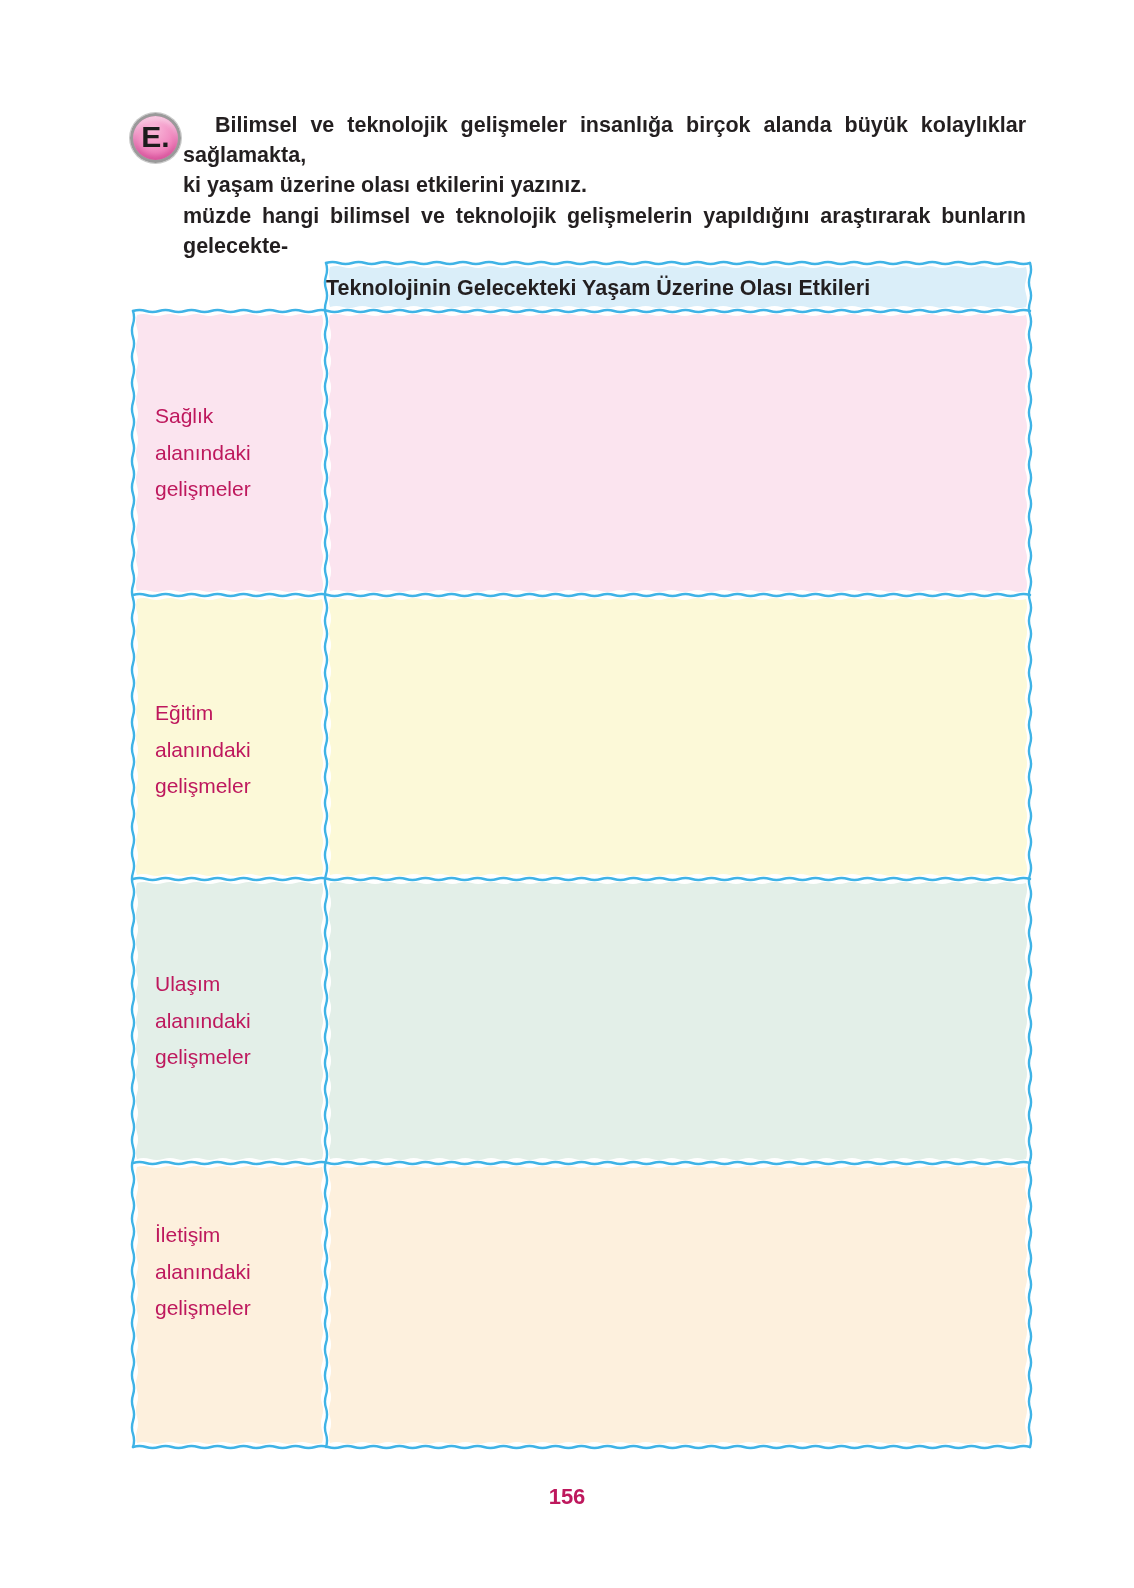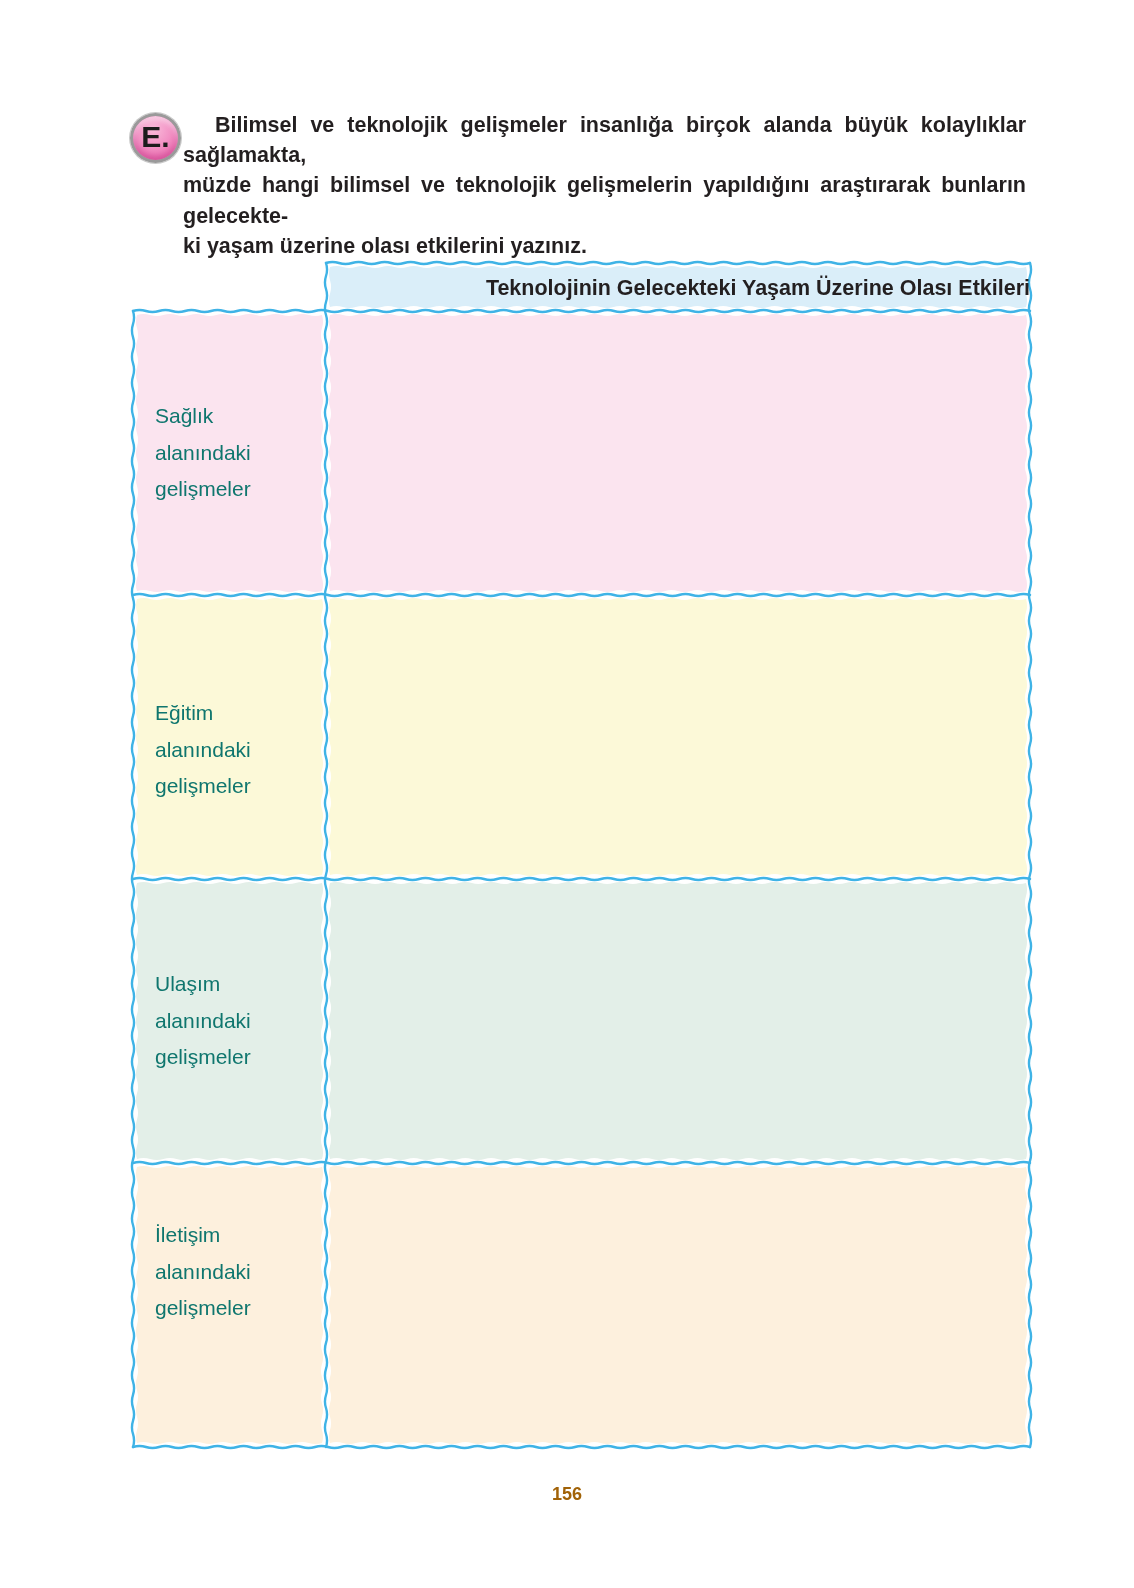--- a/index.html
+++ b/index.html
@@ -29,42 +29,42 @@
     position:absolute;left:183px;top:110px;width:843px;z-index:1;
     font-weight:bold;font-size:21.5px;color:#231f20;
   }
   .iline{line-height:30.2px;text-align:justify;text-align-last:justify;}
   .iline.first{text-indent:32px;}
   .iline.last{text-align-last:left;}
 
   
   .thead{
     position:absolute;left:326px;top:263px;width:704px;height:48px;
-    line-height:50px;text-align:right;
+    line-height:50px;text-align:left;
     font-weight:bold;font-size:21.5px;color:#231f20;z-index:1;
   }
 
   
   .rlabel{
     position:absolute;left:155px;width:160px;height:284px;
     display:flex;align-items:center;
-    font-size:21px;color:#0f766e;line-height:36.5px;
+    font-size:21px;color:#be185d;line-height:36.5px;
     white-space:pre-line;z-index:1;
   }
   .r0{top:311px;} .r1{top:608px;} .r2{top:879px;} .r3{top:1130px;}
 
   
   .answer{
     position:absolute;left:332px;width:692px;height:276px;z-index:1;
   }
   .a0{top:315px;} .a1{top:599px;} .a2{top:883px;} .a3{top:1167px;}
 
   .pagenum{
     position:absolute;left:0;top:1484px;width:100%;
-    text-align:center;font-weight:bold;font-size:18px;color:#a16207;z-index:1;
+    text-align:center;font-weight:bold;font-size:22px;color:#be185d;z-index:1;
   }
 </style>
 </head>
 <body>
 
 <div class="sheet">
 
   <svg id="grid-svg" width="1134" height="1588" viewBox="0 0 1134 1588">
       <path d="M330 267 Q336.4 264.9 342.9 267.0 Q349.3 269.1 355.8 267.0 Q362.2 264.9 368.7 267.0 Q375.1 269.1 381.6 267.0 Q388.0 264.9 394.4 267.0 Q400.9 269.1 407.3 267.0 Q413.8 264.9 420.2 267.0 Q426.7 269.1 433.1 267.0 Q439.6 264.9 446.0 267.0 Q452.4 269.1 458.9 267.0 Q465.3 264.9 471.8 267.0 Q478.2 269.1 484.7 267.0 Q491.1 264.9 497.6 267.0 Q504.0 269.1 510.4 267.0 Q516.9 264.9 523.3 267.0 Q529.8 269.1 536.2 267.0 Q542.7 264.9 549.1 267.0 Q555.6 269.1 562.0 267.0 Q568.4 264.9 574.9 267.0 Q581.3 269.1 587.8 267.0 Q594.2 264.9 600.7 267.0 Q607.1 269.1 613.6 267.0 Q620.0 264.9 626.4 267.0 Q632.9 269.1 639.3 267.0 Q645.8 264.9 652.2 267.0 Q658.7 269.1 665.1 267.0 Q671.6 264.9 678.0 267.0 Q684.4 269.1 690.9 267.0 Q697.3 264.9 703.8 267.0 Q710.2 269.1 716.7 267.0 Q723.1 264.9 729.6 267.0 Q736.0 269.1 742.4 267.0 Q748.9 264.9 755.3 267.0 Q761.8 269.1 768.2 267.0 Q774.7 264.9 781.1 267.0 Q787.6 269.1 794.0 267.0 Q800.4 264.9 806.9 267.0 Q813.3 269.1 819.8 267.0 Q826.2 264.9 832.7 267.0 Q839.1 269.1 845.6 267.0 Q852.0 264.9 858.4 267.0 Q864.9 269.1 871.3 267.0 Q877.8 264.9 884.2 267.0 Q890.7 269.1 897.1 267.0 Q903.6 264.9 910.0 267.0 Q916.4 269.1 922.9 267.0 Q929.3 264.9 935.8 267.0 Q942.2 269.1 948.7 267.0 Q955.1 264.9 961.6 267.0 Q968.0 269.1 974.4 267.0 Q980.9 264.9 987.3 267.0 Q993.8 269.1 1000.2 267.0 Q1006.7 264.9 1013.1 267.0 Q1019.6 269.1 1026.0 267.0 Q1028.1 273.7 1026.0 280.3 Q1023.9 287.0 1026.0 293.7 Q1028.1 300.3 1026.0 307.0 Q1019.6 309.1 1013.1 307.0 Q1006.7 304.9 1000.2 307.0 Q993.8 309.1 987.3 307.0 Q980.9 304.9 974.4 307.0 Q968.0 309.1 961.6 307.0 Q955.1 304.9 948.7 307.0 Q942.2 309.1 935.8 307.0 Q929.3 304.9 922.9 307.0 Q916.4 309.1 910.0 307.0 Q903.6 304.9 897.1 307.0 Q890.7 309.1 884.2 307.0 Q877.8 304.9 871.3 307.0 Q864.9 309.1 858.4 307.0 Q852.0 304.9 845.6 307.0 Q839.1 309.1 832.7 307.0 Q826.2 304.9 819.8 307.0 Q813.3 309.1 806.9 307.0 Q800.4 304.9 794.0 307.0 Q787.6 309.1 781.1 307.0 Q774.7 304.9 768.2 307.0 Q761.8 309.1 755.3 307.0 Q748.9 304.9 742.4 307.0 Q736.0 309.1 729.6 307.0 Q723.1 304.9 716.7 307.0 Q710.2 309.1 703.8 307.0 Q697.3 304.9 690.9 307.0 Q684.4 309.1 678.0 307.0 Q671.6 304.9 665.1 307.0 Q658.7 309.1 652.2 307.0 Q645.8 304.9 639.3 307.0 Q632.9 309.1 626.4 307.0 Q620.0 304.9 613.6 307.0 Q607.1 309.1 600.7 307.0 Q594.2 304.9 587.8 307.0 Q581.3 309.1 574.9 307.0 Q568.4 304.9 562.0 307.0 Q555.6 309.1 549.1 307.0 Q542.7 304.9 536.2 307.0 Q529.8 309.1 523.3 307.0 Q516.9 304.9 510.4 307.0 Q504.0 309.1 497.6 307.0 Q491.1 304.9 484.7 307.0 Q478.2 309.1 471.8 307.0 Q465.3 304.9 458.9 307.0 Q452.4 309.1 446.0 307.0 Q439.6 304.9 433.1 307.0 Q426.7 309.1 420.2 307.0 Q413.8 304.9 407.3 307.0 Q400.9 309.1 394.4 307.0 Q388.0 304.9 381.6 307.0 Q375.1 309.1 368.7 307.0 Q362.2 304.9 355.8 307.0 Q349.3 309.1 342.9 307.0 Q336.4 304.9 330.0 307.0 Q327.9 300.3 330.0 293.7 Q332.1 287.0 330.0 280.3 Q327.9 273.7 330.0 267.0Z" fill="#daeef9"></path>
       <path d="M137 315 Q143.6 312.9 150.2 315.0 Q156.8 317.1 163.4 315.0 Q170.0 312.9 176.6 315.0 Q183.3 317.1 189.9 315.0 Q196.5 312.9 203.1 315.0 Q209.7 317.1 216.3 315.0 Q222.9 312.9 229.5 315.0 Q236.1 317.1 242.7 315.0 Q249.3 312.9 255.9 315.0 Q262.5 317.1 269.1 315.0 Q275.8 312.9 282.4 315.0 Q289.0 317.1 295.6 315.0 Q302.2 312.9 308.8 315.0 Q315.4 317.1 322.0 315.0 Q324.1 321.6 322.0 328.1 Q319.9 334.7 322.0 341.3 Q324.1 347.9 322.0 354.4 Q319.9 361.0 322.0 367.6 Q324.1 374.1 322.0 380.7 Q319.9 387.3 322.0 393.9 Q324.1 400.4 322.0 407.0 Q319.9 413.6 322.0 420.1 Q324.1 426.7 322.0 433.3 Q319.9 439.9 322.0 446.4 Q324.1 453.0 322.0 459.6 Q319.9 466.1 322.0 472.7 Q324.1 479.3 322.0 485.9 Q319.9 492.4 322.0 499.0 Q324.1 505.6 322.0 512.1 Q319.9 518.7 322.0 525.3 Q324.1 531.9 322.0 538.4 Q319.9 545.0 322.0 551.6 Q324.1 558.1 322.0 564.7 Q319.9 571.3 322.0 577.9 Q324.1 584.4 322.0 591.0 Q315.4 593.1 308.8 591.0 Q302.2 588.9 295.6 591.0 Q289.0 593.1 282.4 591.0 Q275.8 588.9 269.1 591.0 Q262.5 593.1 255.9 591.0 Q249.3 588.9 242.7 591.0 Q236.1 593.1 229.5 591.0 Q222.9 588.9 216.3 591.0 Q209.7 593.1 203.1 591.0 Q196.5 588.9 189.9 591.0 Q183.3 593.1 176.6 591.0 Q170.0 588.9 163.4 591.0 Q156.8 593.1 150.2 591.0 Q143.6 588.9 137.0 591.0 Q134.9 584.4 137.0 577.9 Q139.1 571.3 137.0 564.7 Q134.9 558.1 137.0 551.6 Q139.1 545.0 137.0 538.4 Q134.9 531.9 137.0 525.3 Q139.1 518.7 137.0 512.1 Q134.9 505.6 137.0 499.0 Q139.1 492.4 137.0 485.9 Q134.9 479.3 137.0 472.7 Q139.1 466.1 137.0 459.6 Q134.9 453.0 137.0 446.4 Q139.1 439.9 137.0 433.3 Q134.9 426.7 137.0 420.1 Q139.1 413.6 137.0 407.0 Q134.9 400.4 137.0 393.9 Q139.1 387.3 137.0 380.7 Q134.9 374.1 137.0 367.6 Q139.1 361.0 137.0 354.4 Q134.9 347.9 137.0 341.3 Q139.1 334.7 137.0 328.1 Q134.9 321.6 137.0 315.0Z" fill="#fbe4ef"></path>
@@ -83,22 +83,22 @@
       <path d="M133 1447 Q139.5 1444.9 146.0 1447.0 Q152.5 1449.1 159.0 1447.0 Q165.5 1444.9 172.0 1447.0 Q178.5 1449.1 185.0 1447.0 Q191.5 1444.9 198.0 1447.0 Q204.5 1449.1 211.0 1447.0 Q217.5 1444.9 224.0 1447.0 Q230.5 1449.1 237.0 1447.0 Q243.5 1444.9 250.0 1447.0 Q256.5 1449.1 263.0 1447.0 Q269.5 1444.9 276.0 1447.0 Q282.5 1449.1 289.0 1447.0 Q295.5 1444.9 302.0 1447.0 Q308.5 1449.1 315.0 1447.0 Q321.5 1444.9 328.0 1447.0 Q334.5 1449.1 341.0 1447.0 Q347.5 1444.9 354.0 1447.0 Q360.5 1449.1 367.0 1447.0 Q373.5 1444.9 380.0 1447.0 Q386.5 1449.1 393.0 1447.0 Q399.5 1444.9 406.0 1447.0 Q412.5 1449.1 419.0 1447.0 Q425.5 1444.9 432.0 1447.0 Q438.5 1449.1 445.0 1447.0 Q451.5 1444.9 458.0 1447.0 Q464.5 1449.1 471.0 1447.0 Q477.5 1444.9 484.0 1447.0 Q490.5 1449.1 497.0 1447.0 Q503.5 1444.9 510.0 1447.0 Q516.5 1449.1 523.0 1447.0 Q529.5 1444.9 536.0 1447.0 Q542.5 1449.1 549.0 1447.0 Q555.5 1444.9 562.0 1447.0 Q568.5 1449.1 575.0 1447.0 Q581.5 1444.9 588.0 1447.0 Q594.5 1449.1 601.0 1447.0 Q607.5 1444.9 614.0 1447.0 Q620.5 1449.1 627.0 1447.0 Q633.5 1444.9 640.0 1447.0 Q646.5 1449.1 653.0 1447.0 Q659.5 1444.9 666.0 1447.0 Q672.5 1449.1 679.0 1447.0 Q685.5 1444.9 692.0 1447.0 Q698.5 1449.1 705.0 1447.0 Q711.5 1444.9 718.0 1447.0 Q724.5 1449.1 731.0 1447.0 Q737.5 1444.9 744.0 1447.0 Q750.5 1449.1 757.0 1447.0 Q763.5 1444.9 770.0 1447.0 Q776.5 1449.1 783.0 1447.0 Q789.5 1444.9 796.0 1447.0 Q802.5 1449.1 809.0 1447.0 Q815.5 1444.9 822.0 1447.0 Q828.5 1449.1 835.0 1447.0 Q841.5 1444.9 848.0 1447.0 Q854.5 1449.1 861.0 1447.0 Q867.5 1444.9 874.0 1447.0 Q880.5 1449.1 887.0 1447.0 Q893.5 1444.9 900.0 1447.0 Q906.5 1449.1 913.0 1447.0 Q919.5 1444.9 926.0 1447.0 Q932.5 1449.1 939.0 1447.0 Q945.5 1444.9 952.0 1447.0 Q958.5 1449.1 965.0 1447.0 Q971.5 1444.9 978.0 1447.0 Q984.5 1449.1 991.0 1447.0 Q997.5 1444.9 1004.0 1447.0 Q1010.5 1449.1 1017.0 1447.0 Q1023.5 1444.9 1030.0 1447.0" fill="none" stroke="#3fb3e6" stroke-width="2.4" stroke-linecap="round" stroke-linejoin="round"></path>
       <path d="M133 311 Q135.1 317.5 133.0 324.1 Q130.9 330.6 133.0 337.1 Q135.1 343.6 133.0 350.2 Q130.9 356.7 133.0 363.2 Q135.1 369.8 133.0 376.3 Q130.9 382.8 133.0 389.3 Q135.1 395.9 133.0 402.4 Q130.9 408.9 133.0 415.5 Q135.1 422.0 133.0 428.5 Q130.9 435.0 133.0 441.6 Q135.1 448.1 133.0 454.6 Q130.9 461.2 133.0 467.7 Q135.1 474.2 133.0 480.7 Q130.9 487.3 133.0 493.8 Q135.1 500.3 133.0 506.9 Q130.9 513.4 133.0 519.9 Q135.1 526.4 133.0 533.0 Q130.9 539.5 133.0 546.0 Q135.1 552.6 133.0 559.1 Q130.9 565.6 133.0 572.1 Q135.1 578.7 133.0 585.2 Q130.9 591.7 133.0 598.3 Q135.1 604.8 133.0 611.3 Q130.9 617.9 133.0 624.4 Q135.1 630.9 133.0 637.4 Q130.9 644.0 133.0 650.5 Q135.1 657.0 133.0 663.6 Q130.9 670.1 133.0 676.6 Q135.1 683.1 133.0 689.7 Q130.9 696.2 133.0 702.7 Q135.1 709.3 133.0 715.8 Q130.9 722.3 133.0 728.8 Q135.1 735.4 133.0 741.9 Q130.9 748.4 133.0 755.0 Q135.1 761.5 133.0 768.0 Q130.9 774.5 133.0 781.1 Q135.1 787.6 133.0 794.1 Q130.9 800.7 133.0 807.2 Q135.1 813.7 133.0 820.2 Q130.9 826.8 133.0 833.3 Q135.1 839.8 133.0 846.4 Q130.9 852.9 133.0 859.4 Q135.1 865.9 133.0 872.5 Q130.9 879.0 133.0 885.5 Q135.1 892.1 133.0 898.6 Q130.9 905.1 133.0 911.6 Q135.1 918.2 133.0 924.7 Q130.9 931.2 133.0 937.8 Q135.1 944.3 133.0 950.8 Q130.9 957.3 133.0 963.9 Q135.1 970.4 133.0 976.9 Q130.9 983.5 133.0 990.0 Q135.1 996.5 133.0 1003.0 Q130.9 1009.6 133.0 1016.1 Q135.1 1022.6 133.0 1029.2 Q130.9 1035.7 133.0 1042.2 Q135.1 1048.7 133.0 1055.3 Q130.9 1061.8 133.0 1068.3 Q135.1 1074.9 133.0 1081.4 Q130.9 1087.9 133.0 1094.4 Q135.1 1101.0 133.0 1107.5 Q130.9 1114.0 133.0 1120.6 Q135.1 1127.1 133.0 1133.6 Q130.9 1140.1 133.0 1146.7 Q135.1 1153.2 133.0 1159.7 Q130.9 1166.3 133.0 1172.8 Q135.1 1179.3 133.0 1185.9 Q130.9 1192.4 133.0 1198.9 Q135.1 1205.4 133.0 1212.0 Q130.9 1218.5 133.0 1225.0 Q135.1 1231.6 133.0 1238.1 Q130.9 1244.6 133.0 1251.1 Q135.1 1257.7 133.0 1264.2 Q130.9 1270.7 133.0 1277.3 Q135.1 1283.8 133.0 1290.3 Q130.9 1296.8 133.0 1303.4 Q135.1 1309.9 133.0 1316.4 Q130.9 1323.0 133.0 1329.5 Q135.1 1336.0 133.0 1342.5 Q130.9 1349.1 133.0 1355.6 Q135.1 1362.1 133.0 1368.7 Q130.9 1375.2 133.0 1381.7 Q135.1 1388.2 133.0 1394.8 Q130.9 1401.3 133.0 1407.8 Q135.1 1414.4 133.0 1420.9 Q130.9 1427.4 133.0 1433.9 Q135.1 1440.5 133.0 1447.0" fill="none" stroke="#3fb3e6" stroke-width="2.4" stroke-linecap="round" stroke-linejoin="round"></path>
       <path d="M326 263 Q328.1 269.5 326.0 276.0 Q323.9 282.5 326.0 289.0 Q328.1 295.5 326.0 302.0 Q323.9 308.5 326.0 315.0 Q328.1 321.5 326.0 328.1 Q323.9 334.6 326.0 341.1 Q328.1 347.6 326.0 354.1 Q323.9 360.6 326.0 367.1 Q328.1 373.6 326.0 380.1 Q323.9 386.6 326.0 393.1 Q328.1 399.6 326.0 406.1 Q323.9 412.6 326.0 419.1 Q328.1 425.6 326.0 432.1 Q323.9 438.6 326.0 445.2 Q328.1 451.7 326.0 458.2 Q323.9 464.7 326.0 471.2 Q328.1 477.7 326.0 484.2 Q323.9 490.7 326.0 497.2 Q328.1 503.7 326.0 510.2 Q323.9 516.7 326.0 523.2 Q328.1 529.7 326.0 536.2 Q323.9 542.7 326.0 549.2 Q328.1 555.7 326.0 562.3 Q323.9 568.8 326.0 575.3 Q328.1 581.8 326.0 588.3 Q323.9 594.8 326.0 601.3 Q328.1 607.8 326.0 614.3 Q323.9 620.8 326.0 627.3 Q328.1 633.8 326.0 640.3 Q323.9 646.8 326.0 653.3 Q328.1 659.8 326.0 666.3 Q323.9 672.8 326.0 679.4 Q328.1 685.9 326.0 692.4 Q323.9 698.9 326.0 705.4 Q328.1 711.9 326.0 718.4 Q323.9 724.9 326.0 731.4 Q328.1 737.9 326.0 744.4 Q323.9 750.9 326.0 757.4 Q328.1 763.9 326.0 770.4 Q323.9 776.9 326.0 783.4 Q328.1 789.9 326.0 796.5 Q323.9 803.0 326.0 809.5 Q328.1 816.0 326.0 822.5 Q323.9 829.0 326.0 835.5 Q328.1 842.0 326.0 848.5 Q323.9 855.0 326.0 861.5 Q328.1 868.0 326.0 874.5 Q323.9 881.0 326.0 887.5 Q328.1 894.0 326.0 900.5 Q323.9 907.0 326.0 913.5 Q328.1 920.1 326.0 926.6 Q323.9 933.1 326.0 939.6 Q328.1 946.1 326.0 952.6 Q323.9 959.1 326.0 965.6 Q328.1 972.1 326.0 978.6 Q323.9 985.1 326.0 991.6 Q328.1 998.1 326.0 1004.6 Q323.9 1011.1 326.0 1017.6 Q328.1 1024.1 326.0 1030.6 Q323.9 1037.2 326.0 1043.7 Q328.1 1050.2 326.0 1056.7 Q323.9 1063.2 326.0 1069.7 Q328.1 1076.2 326.0 1082.7 Q323.9 1089.2 326.0 1095.7 Q328.1 1102.2 326.0 1108.7 Q323.9 1115.2 326.0 1121.7 Q328.1 1128.2 326.0 1134.7 Q323.9 1141.2 326.0 1147.7 Q328.1 1154.3 326.0 1160.8 Q323.9 1167.3 326.0 1173.8 Q328.1 1180.3 326.0 1186.8 Q323.9 1193.3 326.0 1199.8 Q328.1 1206.3 326.0 1212.8 Q323.9 1219.3 326.0 1225.8 Q328.1 1232.3 326.0 1238.8 Q323.9 1245.3 326.0 1251.8 Q328.1 1258.3 326.0 1264.8 Q323.9 1271.4 326.0 1277.9 Q328.1 1284.4 326.0 1290.9 Q323.9 1297.4 326.0 1303.9 Q328.1 1310.4 326.0 1316.9 Q323.9 1323.4 326.0 1329.9 Q328.1 1336.4 326.0 1342.9 Q323.9 1349.4 326.0 1355.9 Q328.1 1362.4 326.0 1368.9 Q323.9 1375.4 326.0 1381.9 Q328.1 1388.5 326.0 1395.0 Q323.9 1401.5 326.0 1408.0 Q328.1 1414.5 326.0 1421.0 Q323.9 1427.5 326.0 1434.0 Q328.1 1440.5 326.0 1447.0" fill="none" stroke="#3fb3e6" stroke-width="2.4" stroke-linecap="round" stroke-linejoin="round"></path>
       <path d="M1030 263 Q1032.1 269.5 1030.0 276.0 Q1027.9 282.5 1030.0 289.0 Q1032.1 295.5 1030.0 302.0 Q1027.9 308.5 1030.0 315.0 Q1032.1 321.5 1030.0 328.1 Q1027.9 334.6 1030.0 341.1 Q1032.1 347.6 1030.0 354.1 Q1027.9 360.6 1030.0 367.1 Q1032.1 373.6 1030.0 380.1 Q1027.9 386.6 1030.0 393.1 Q1032.1 399.6 1030.0 406.1 Q1027.9 412.6 1030.0 419.1 Q1032.1 425.6 1030.0 432.1 Q1027.9 438.6 1030.0 445.2 Q1032.1 451.7 1030.0 458.2 Q1027.9 464.7 1030.0 471.2 Q1032.1 477.7 1030.0 484.2 Q1027.9 490.7 1030.0 497.2 Q1032.1 503.7 1030.0 510.2 Q1027.9 516.7 1030.0 523.2 Q1032.1 529.7 1030.0 536.2 Q1027.9 542.7 1030.0 549.2 Q1032.1 555.7 1030.0 562.3 Q1027.9 568.8 1030.0 575.3 Q1032.1 581.8 1030.0 588.3 Q1027.9 594.8 1030.0 601.3 Q1032.1 607.8 1030.0 614.3 Q1027.9 620.8 1030.0 627.3 Q1032.1 633.8 1030.0 640.3 Q1027.9 646.8 1030.0 653.3 Q1032.1 659.8 1030.0 666.3 Q1027.9 672.8 1030.0 679.4 Q1032.1 685.9 1030.0 692.4 Q1027.9 698.9 1030.0 705.4 Q1032.1 711.9 1030.0 718.4 Q1027.9 724.9 1030.0 731.4 Q1032.1 737.9 1030.0 744.4 Q1027.9 750.9 1030.0 757.4 Q1032.1 763.9 1030.0 770.4 Q1027.9 776.9 1030.0 783.4 Q1032.1 789.9 1030.0 796.5 Q1027.9 803.0 1030.0 809.5 Q1032.1 816.0 1030.0 822.5 Q1027.9 829.0 1030.0 835.5 Q1032.1 842.0 1030.0 848.5 Q1027.9 855.0 1030.0 861.5 Q1032.1 868.0 1030.0 874.5 Q1027.9 881.0 1030.0 887.5 Q1032.1 894.0 1030.0 900.5 Q1027.9 907.0 1030.0 913.5 Q1032.1 920.1 1030.0 926.6 Q1027.9 933.1 1030.0 939.6 Q1032.1 946.1 1030.0 952.6 Q1027.9 959.1 1030.0 965.6 Q1032.1 972.1 1030.0 978.6 Q1027.9 985.1 1030.0 991.6 Q1032.1 998.1 1030.0 1004.6 Q1027.9 1011.1 1030.0 1017.6 Q1032.1 1024.1 1030.0 1030.6 Q1027.9 1037.2 1030.0 1043.7 Q1032.1 1050.2 1030.0 1056.7 Q1027.9 1063.2 1030.0 1069.7 Q1032.1 1076.2 1030.0 1082.7 Q1027.9 1089.2 1030.0 1095.7 Q1032.1 1102.2 1030.0 1108.7 Q1027.9 1115.2 1030.0 1121.7 Q1032.1 1128.2 1030.0 1134.7 Q1027.9 1141.2 1030.0 1147.7 Q1032.1 1154.3 1030.0 1160.8 Q1027.9 1167.3 1030.0 1173.8 Q1032.1 1180.3 1030.0 1186.8 Q1027.9 1193.3 1030.0 1199.8 Q1032.1 1206.3 1030.0 1212.8 Q1027.9 1219.3 1030.0 1225.8 Q1032.1 1232.3 1030.0 1238.8 Q1027.9 1245.3 1030.0 1251.8 Q1032.1 1258.3 1030.0 1264.8 Q1027.9 1271.4 1030.0 1277.9 Q1032.1 1284.4 1030.0 1290.9 Q1027.9 1297.4 1030.0 1303.9 Q1032.1 1310.4 1030.0 1316.9 Q1027.9 1323.4 1030.0 1329.9 Q1032.1 1336.4 1030.0 1342.9 Q1027.9 1349.4 1030.0 1355.9 Q1032.1 1362.4 1030.0 1368.9 Q1027.9 1375.4 1030.0 1381.9 Q1032.1 1388.5 1030.0 1395.0 Q1027.9 1401.5 1030.0 1408.0 Q1032.1 1414.5 1030.0 1421.0 Q1027.9 1427.5 1030.0 1434.0 Q1032.1 1440.5 1030.0 1447.0" fill="none" stroke="#3fb3e6" stroke-width="2.4" stroke-linecap="round" stroke-linejoin="round"></path>
     </svg>
 
   <div class="badge" style="background: radial-gradient(circle at 45% 30%, rgb(249, 186, 218) 0%, rgb(242, 145, 196) 45%, rgb(238, 116, 181) 75%, rgb(228, 91, 164) 100%);">E.</div>
 
   <div class="instructions">
     <div class="iline first">Bilimsel ve teknolojik gelişmeler insanlığa birçok alanda büyük kolaylıklar sağlamakta,</div>
+    <div class="iline last">ki yaşam üzerine olası etkilerini yazınız.</div>
     <div class="iline">müzde hangi bilimsel ve teknolojik gelişmelerin yapıldığını araştırarak bunların gelecekte-</div>
-    <div class="iline last">ki yaşam üzerine olası etkilerini yazınız.</div>
   </div>
 
   <div class="thead">Teknolojinin Gelecekteki Yaşam Üzerine Olası Etkileri</div>
 
   <div class="rlabel r0">Sağlık
 alanındaki
 gelişmeler</div>
   <div class="rlabel r1">Eğitim
 alanındaki
 gelişmeler</div>

